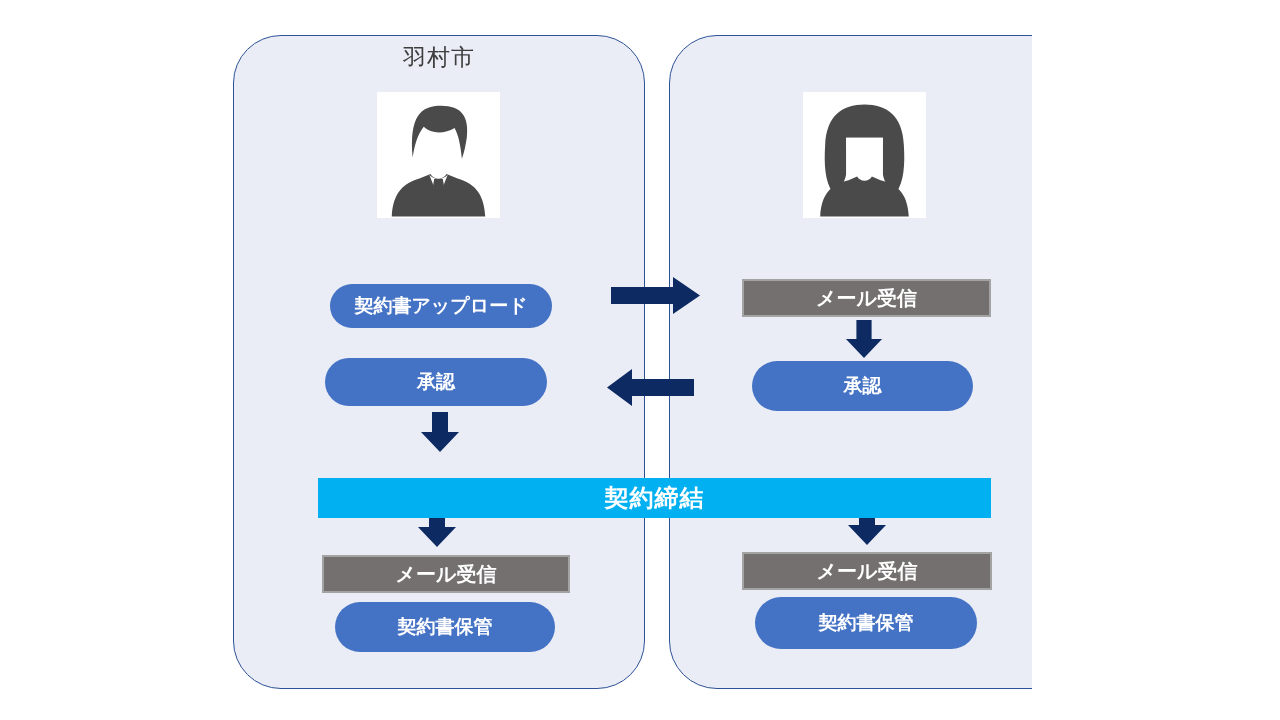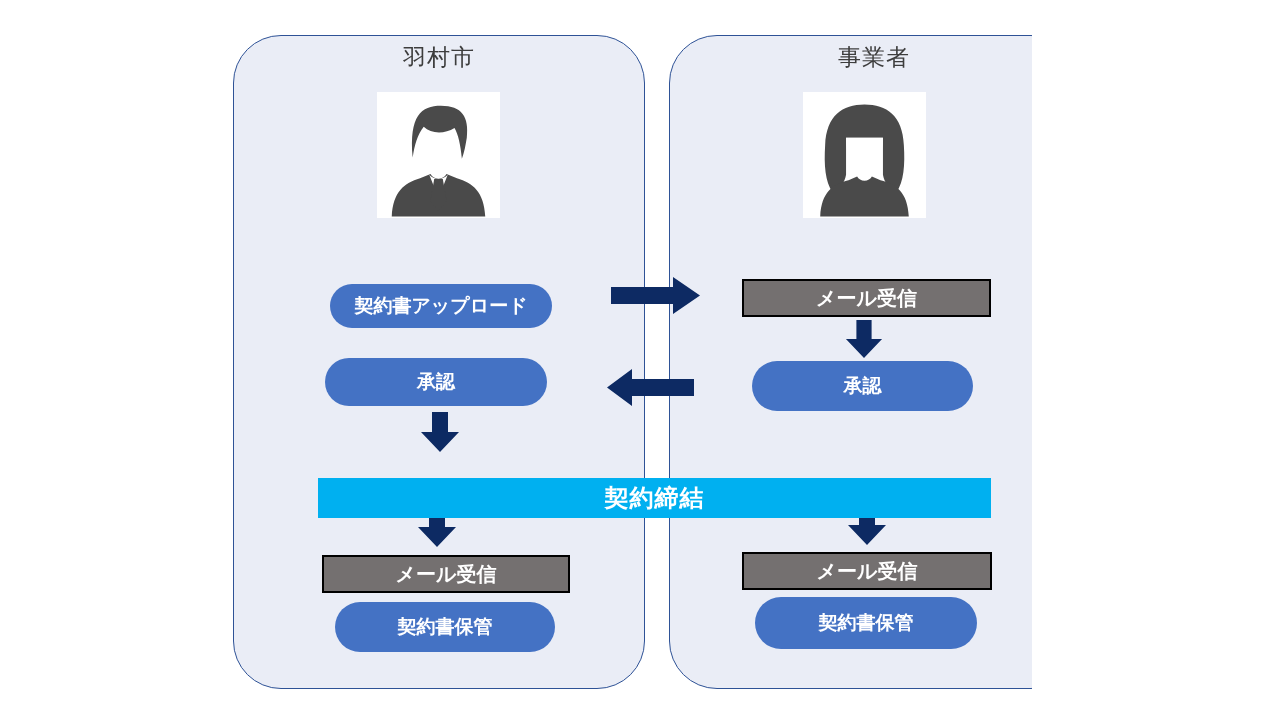--- a/index.html
+++ b/index.html
@@ -24,21 +24,21 @@
   }
   .avatar svg{display:block;width:100%;height:100%;}
   .avatar-left{left:377px;}
   .avatar-right{left:803px;}
   .pill{
     position:absolute;background:#4472C4;color:#ffffff;font-weight:bold;font-size:19px;
     display:flex;align-items:center;justify-content:center;border-radius:999px;
   }
   .graybox{
     position:absolute;background:#747070;color:#ffffff;font-weight:bold;font-size:20px;
-    display:flex;align-items:center;justify-content:center;border:2px solid #000000;box-sizing:border-box;
+    display:flex;align-items:center;justify-content:center;border:2px solid #a3a3a3;box-sizing:border-box;
   }
   .banner{
     position:absolute;left:318px;top:478px;width:673px;height:40px;background:#00B0F0;
     color:#ffffff;font-weight:bold;font-size:24px;display:flex;align-items:center;justify-content:center;
     z-index:5;letter-spacing:1px;
   }
   .arrow{position:absolute;z-index:4;}
   .arrow svg{display:block;}
   
   .step-upload   {left:330px;top:284px;width:222px;height:44px;}
@@ -58,21 +58,20 @@
 </style>
 </head>
 <body>
 
 <div class="canvas">
 
   <section class="panel panel-left"></section>
   <section class="panel panel-right"></section>
 
   <div class="panel-title title-left">羽村市</div>
-  <div class="panel-title title-right">事業者</div>
 
   <div class="avatar avatar-left">
     <svg viewBox="0 0 100 100" aria-hidden="true">
       <rect width="100" height="100" fill="#ffffff"></rect>
       <path d="M29 52 C26 18 36 10 52 10 C69 10 75 19 73 36 C72 42 71 48 69 53 C68 42 66 33 63 28 C55 33 44 33 38 27 C33 33 30.5 42 29 52 Z" fill="#4A4A4A"></path>
       <path d="M12 100 C13 80 22 73 35 69 L43.5 65.5 C46 70.5 54 70.5 56.5 65.5 L65 69 C78 73 87 80 88 100 Z" fill="#4A4A4A"></path>
       <path d="M42.5 66 L50 85 L57.5 66 C54 70.5 46 70.5 42.5 66 Z" fill="#ffffff"></path>
       <path d="M46.5 69.5 L53.5 69.5 L56.5 87 L50 96 L43.5 87 Z" fill="#4A4A4A"></path>
     </svg>
   </div>

